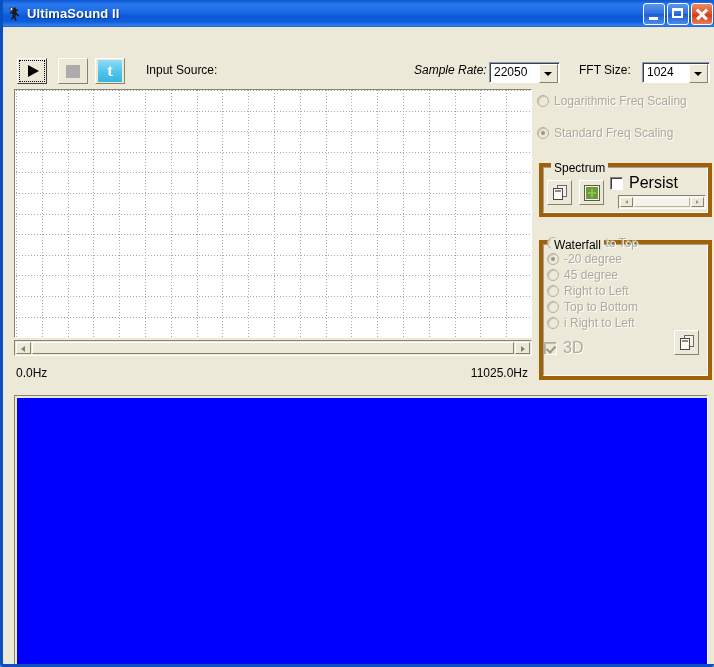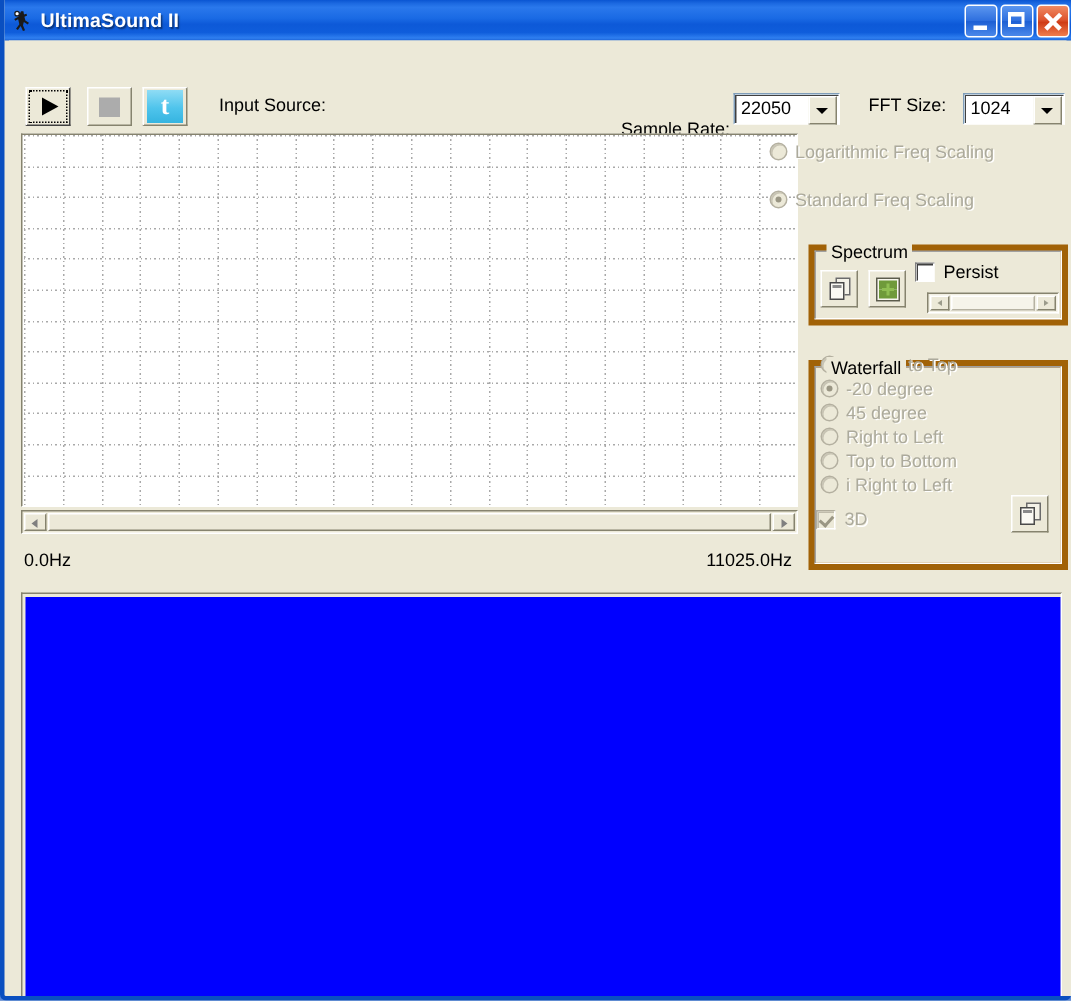--- a/index.html
+++ b/index.html
@@ -158,21 +158,21 @@
     text-align: center;
   }
 
   .tlabel {
     position: absolute;
     font-size: 12px;
     color: #000000;
     white-space: nowrap;
   }
   #input-source-label { left: 140px; top: 36px; }
-  #sample-rate-label  { left: 408px; top: 52px; }
+  #sample-rate-label  { left: 408px; top: 36px; font-style: italic; }
   #fft-size-label     { left: 573px; top: 36px; }
 
   
   .combo {
     position: absolute;
     box-sizing: border-box;
     height: 21px;
     background: #ffffff;
     border: 1px solid;
     border-color: #7f9db9 #ffffff #ffffff #7f9db9;
@@ -300,21 +300,21 @@
     font-size: 12px;
     color: #000000;
     white-space: nowrap;
   }
   #freq-min-label { left: 10px; }
   #freq-max-label { right: 186px; }
 
   
   #freq-scaling-group {
     position: absolute;
-    left: 507px; top: 66px;
+    left: 531px; top: 66px;
     width: 176px; height: 56px;
   }
   .radio-row {
     position: absolute;
     left: 0;
     height: 16px;
     display: flex;
     align-items: center;
     cursor: default;
   }
@@ -462,21 +462,21 @@
   }
   .check-mark.checked::after {
     content: "";
     position: absolute;
     left: 3px; top: 1px;
     width: 4px; height: 7px;
     border: solid #9a9684;
     border-width: 0 2px 2px 0;
     transform: rotate(42deg);
   }
-  .check-label { font-size: 12px; color: #000000; white-space: nowrap; }
+  .check-label { font-size: 16px; color: #000000; white-space: nowrap; }
   .check-label.disabled { color: #acaa9c; text-shadow: 1px 1px 0 #ffffff; }
 
   
   #persist-slider {
     position: absolute;
     left: 612px; top: 168px;
     width: 88px; height: 14px;
     box-sizing: border-box;
     background: #f2f0e4;
     border: 1px solid;

